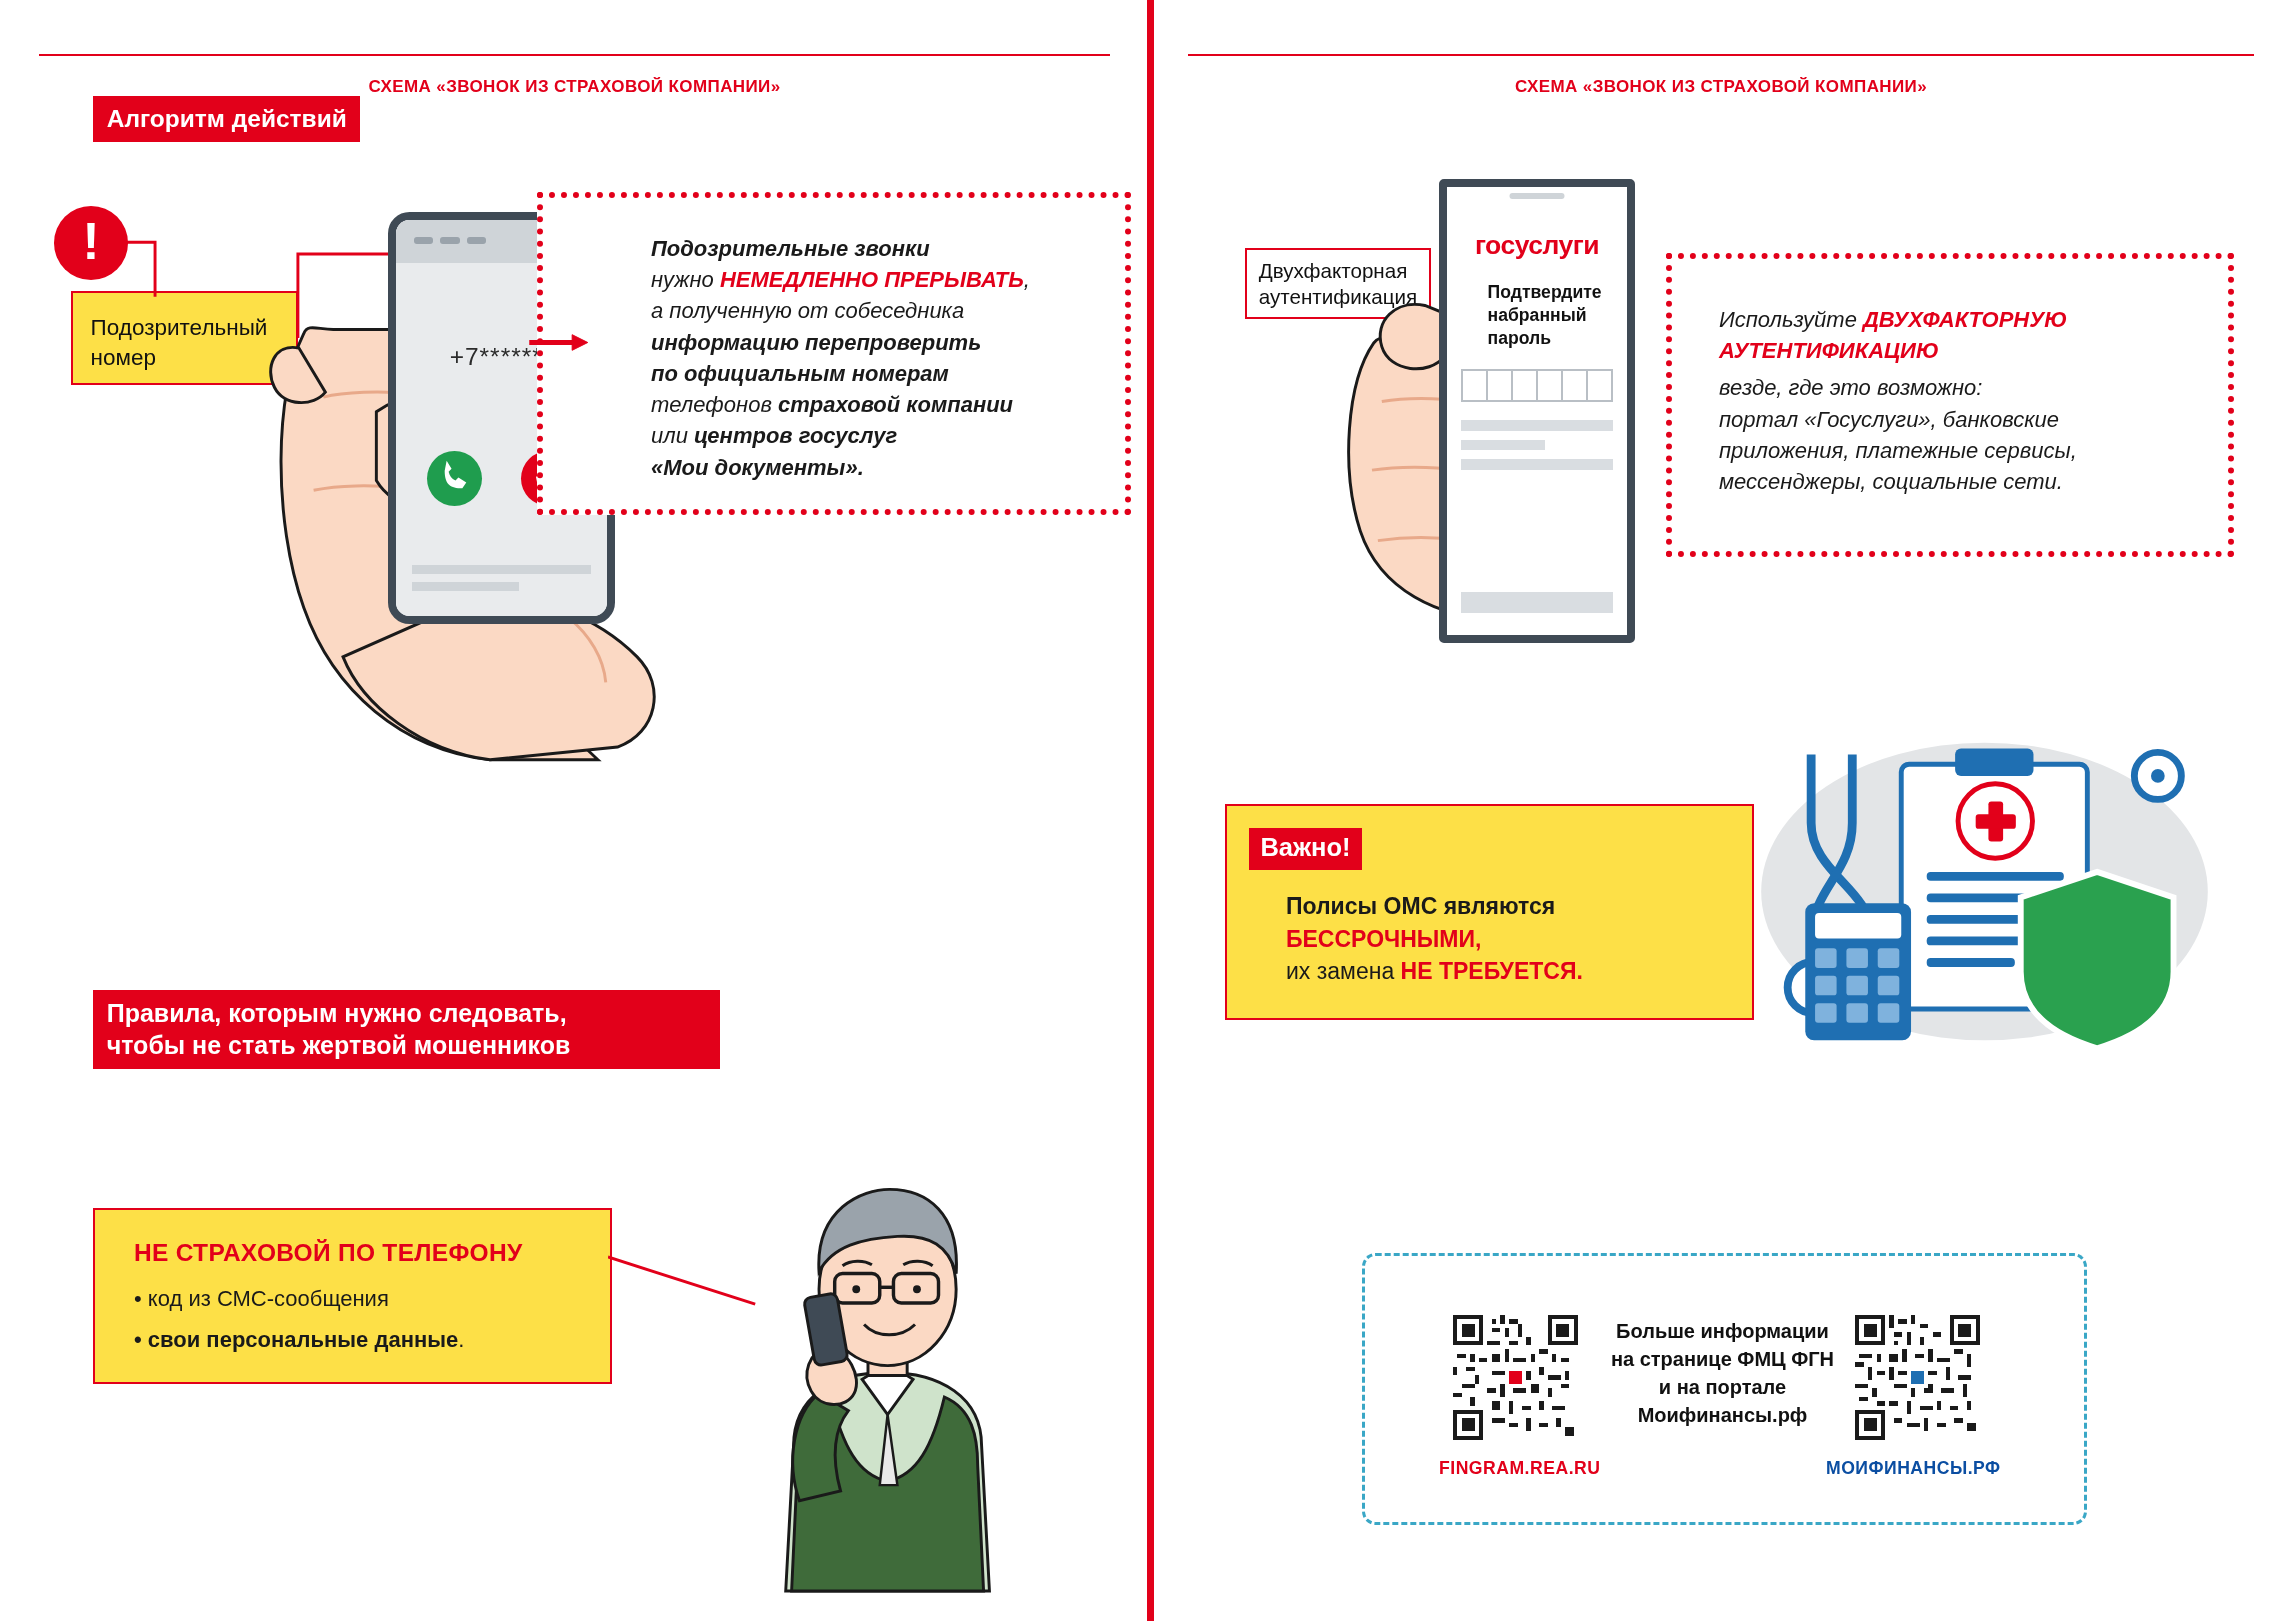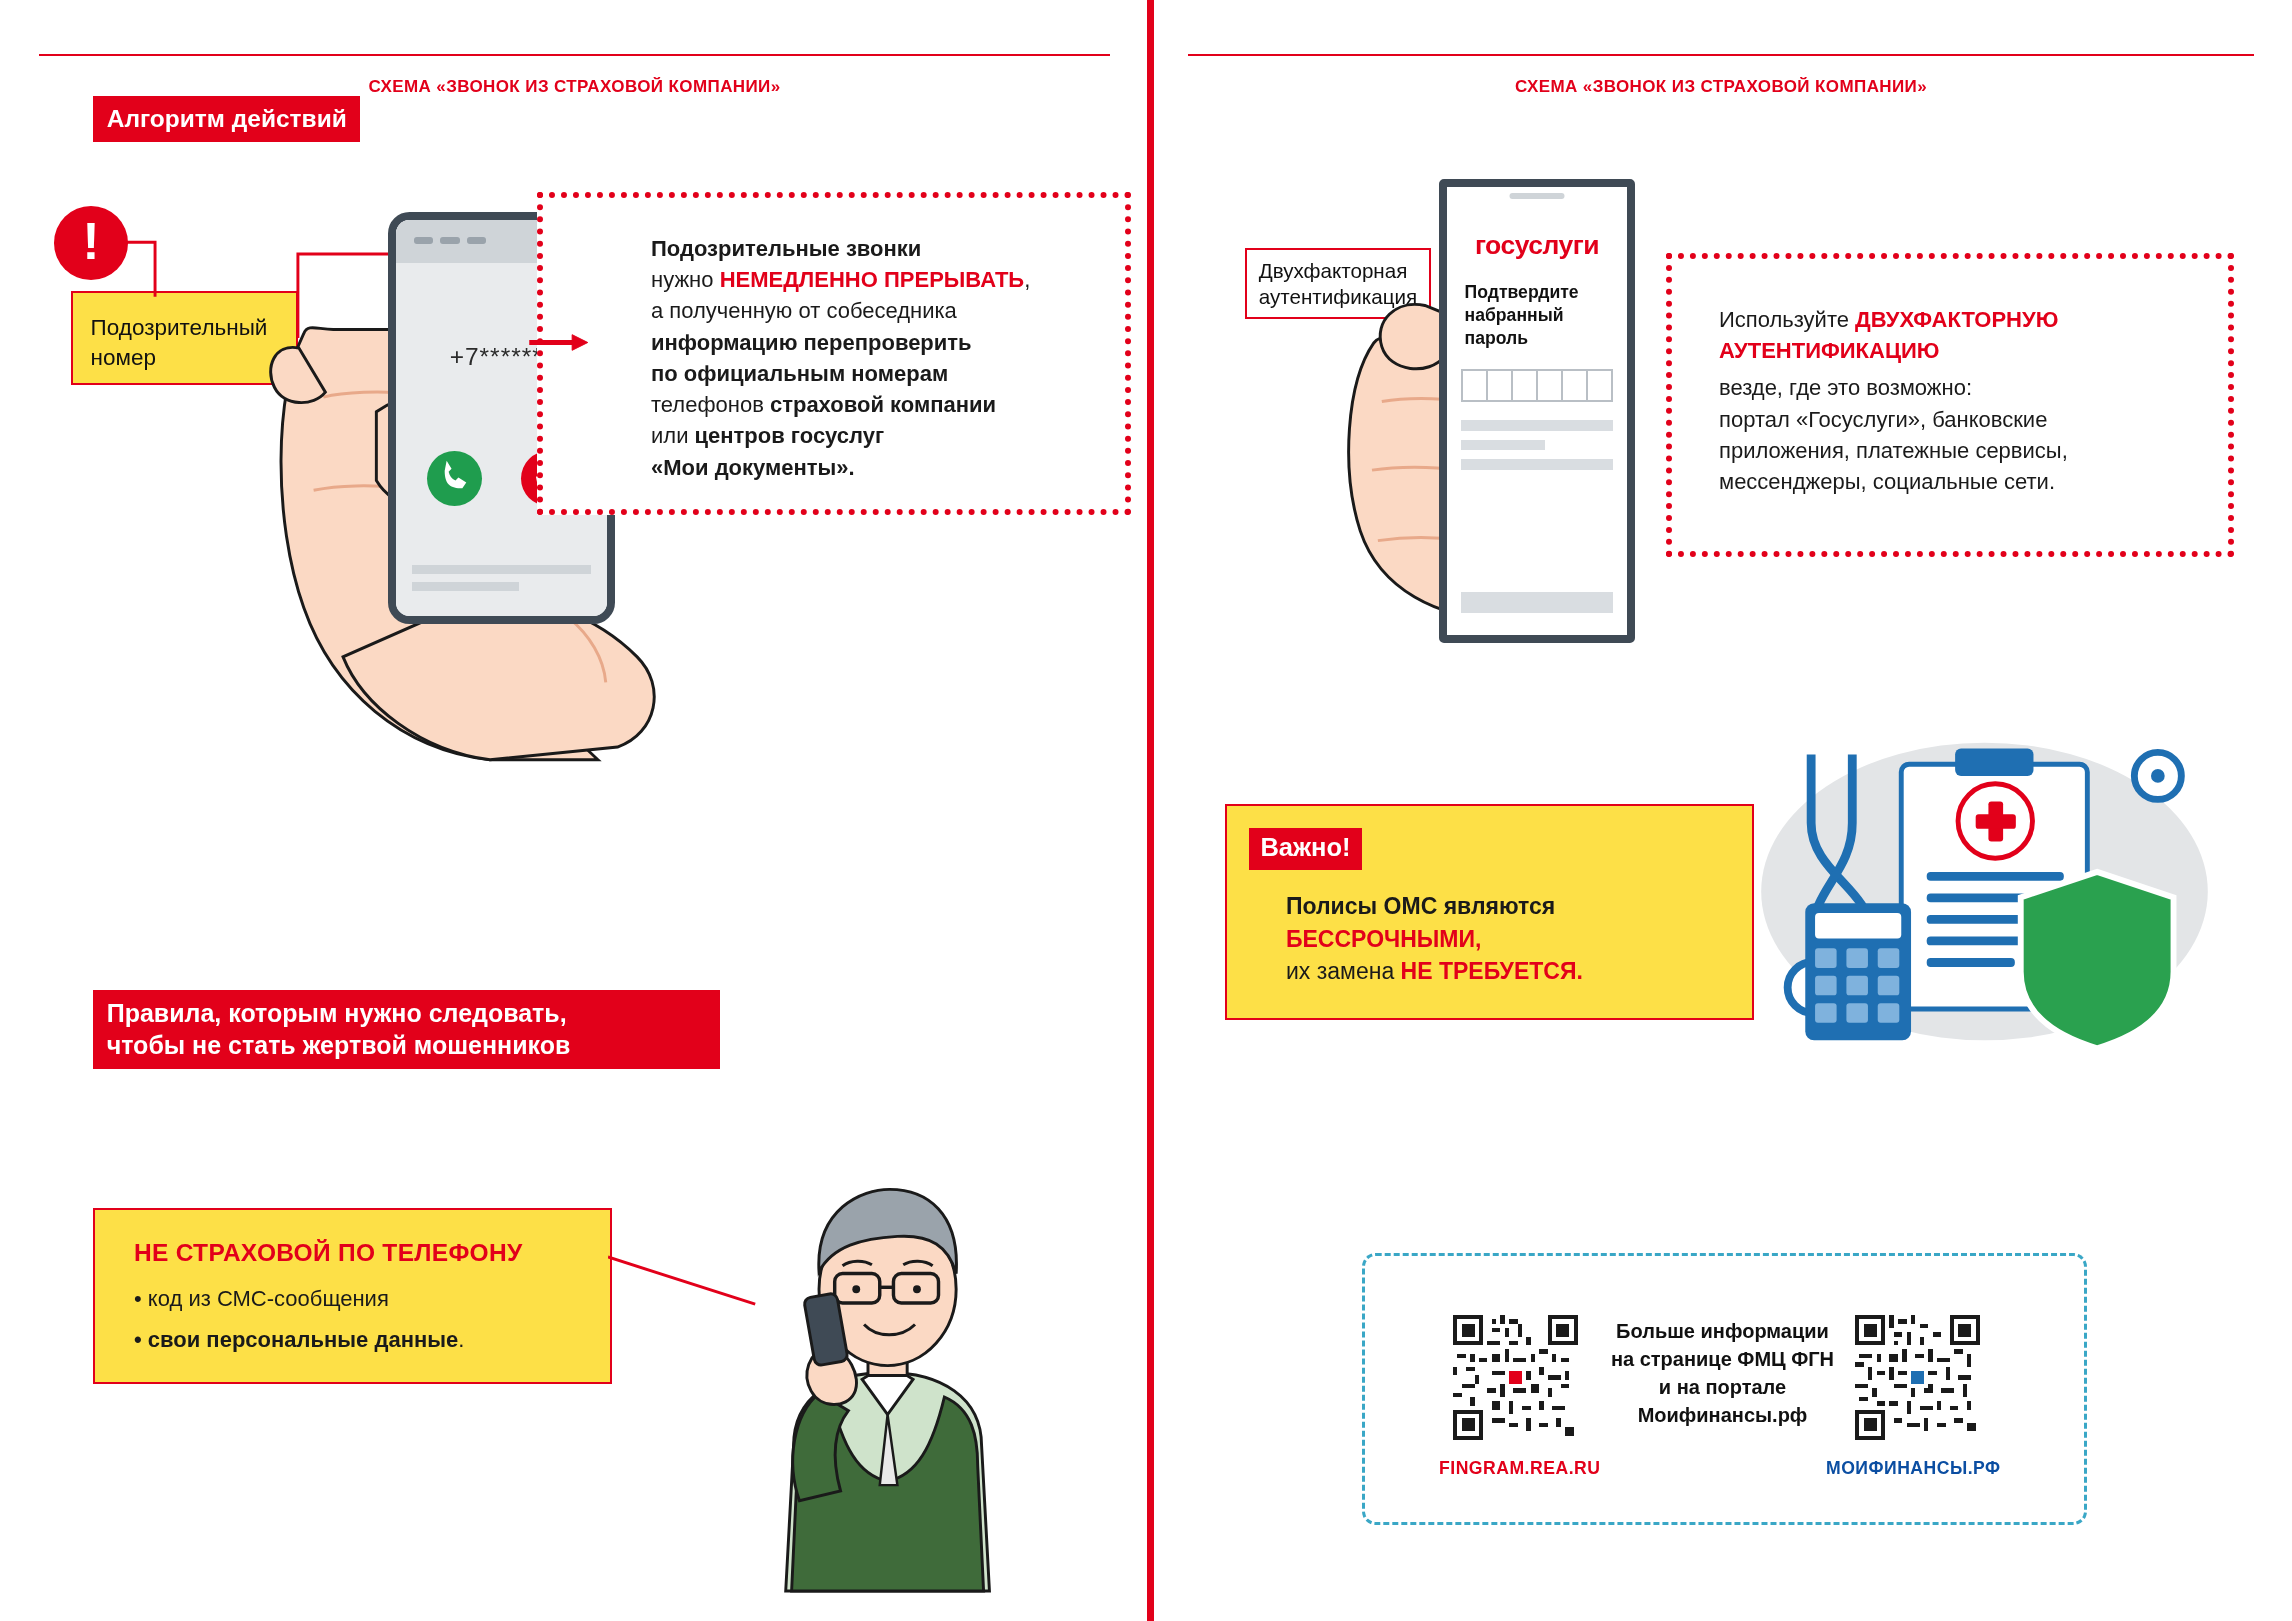--- a/index.html
+++ b/index.html
@@ -70,20 +70,21 @@
     font-size: 24.5px;
     line-height: 1.28;
     white-space: pre-line;
   }
 
   
   .dotted {
     position: absolute;
     border: 6.9px dotted #e2001a;
     background: #ffffff;
+    font-style: italic;
   }
   .solid-box {
     position: absolute;
     border: 2.9px solid #e2001a;
     background: #fde047;
   }
 
   .txt {
     font-size: 22px;
     line-height: 1.42;
@@ -400,21 +401,21 @@
     <path d="M52 70 C24 110 18 200 38 262 C58 322 118 352 182 352 L300 352 L300 70 L120 70 C90 66 64 56 52 70 Z" fill="#fbd9c4" stroke="#1a1a1a" stroke-width="3"></path>
     <path d="M60 130 C84 126 116 126 142 130" stroke="#e8a98a" stroke-width="3" fill="none"></path>
     <path d="M50 200 C76 196 110 196 138 200" stroke="#e8a98a" stroke-width="3" fill="none"></path>
     <path d="M56 272 C84 268 116 268 142 272" stroke="#e8a98a" stroke-width="3" fill="none"></path>
     <path d="M104 32 C74 26 52 48 60 74 C68 100 108 104 124 84 L124 40 Z" fill="#fbd9c4" stroke="#1a1a1a" stroke-width="3"></path>
   </svg>
 
   <div class="phone2">
     <div class="notch"></div>
     <div class="brand"><span>гос</span><span style="color:#e2001a">услуги</span></div>
-    <div class="prompt" style="white-space:pre-line;">Подтвердите
+    <div class="prompt" style="white-space:pre-line;margin-left:23px;">Подтвердите
 набранный
 пароль</div>
     <div class="codebox">
         <i></i>
         <i></i>
         <i></i>
         <i></i>
         <i></i>
         <i></i>
       </div>

